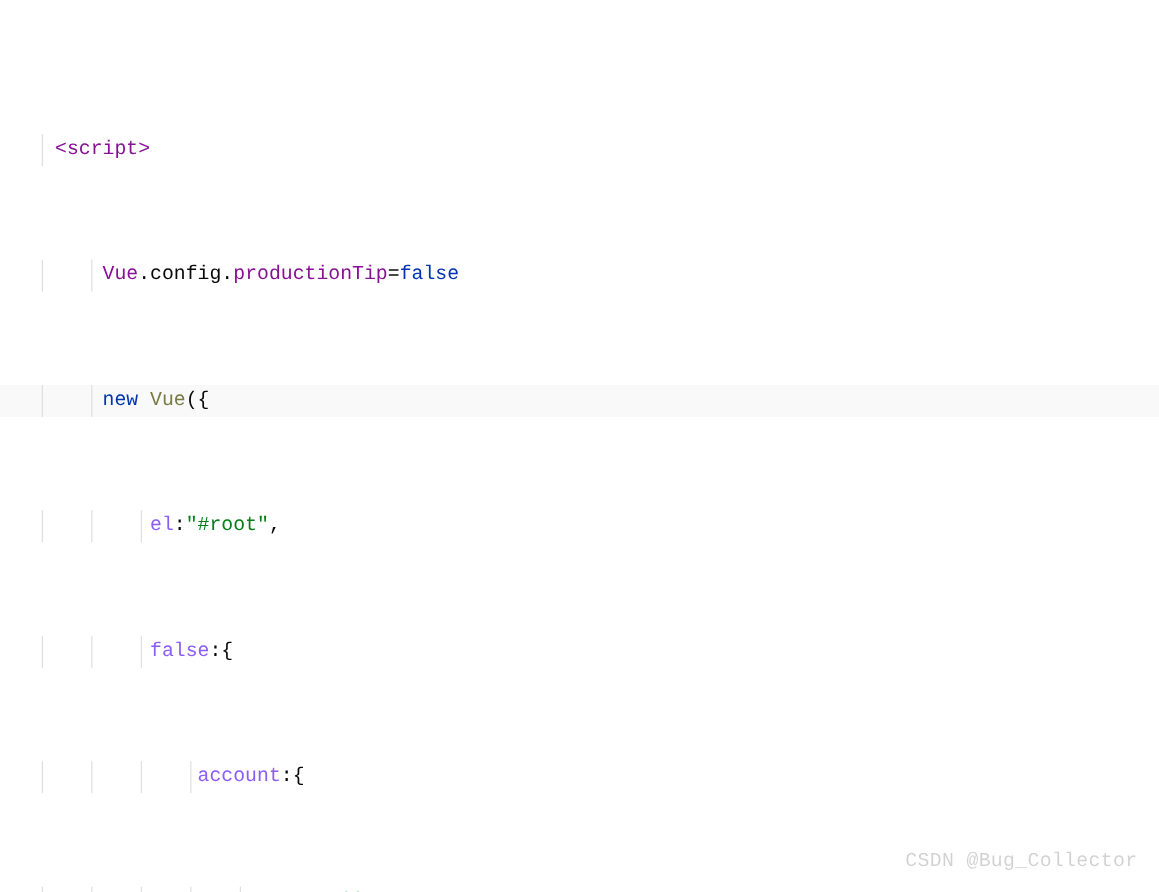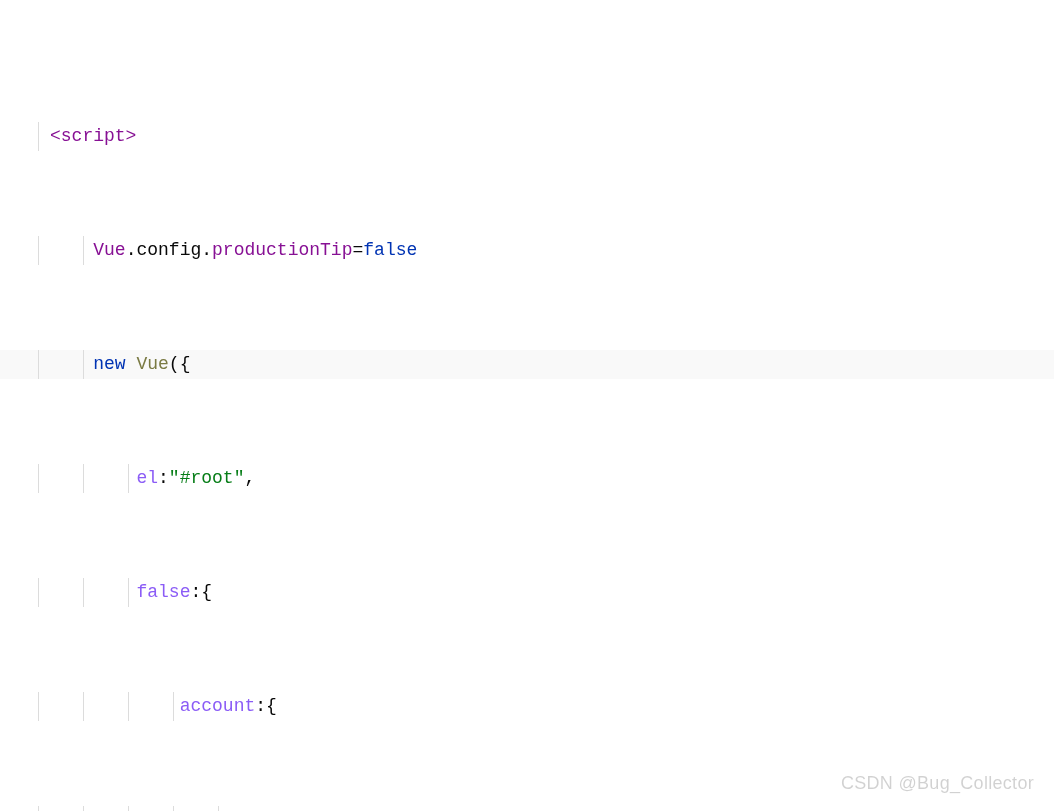--- a/index.html
+++ b/index.html
@@ -48,21 +48,21 @@
     height: 29px;
     background: #f9f9f9;
     top: 350px;
     z-index: -1;
   }
   .watermark {
     position: absolute;
     right: 20px;
     bottom: 14px;
     color: rgba(0,0,0,0.18);
-    font-family: Liberation Sans, sans-serif;
+    font-family: Liberation Mono, monospace;
     font-size: 18px;
     letter-spacing: 0.3px;
     margin-left: 31px;
   }
 </style>
 </head>
 <body>
 
 <div class="code-area">
   <div class="faint-band"></div>

